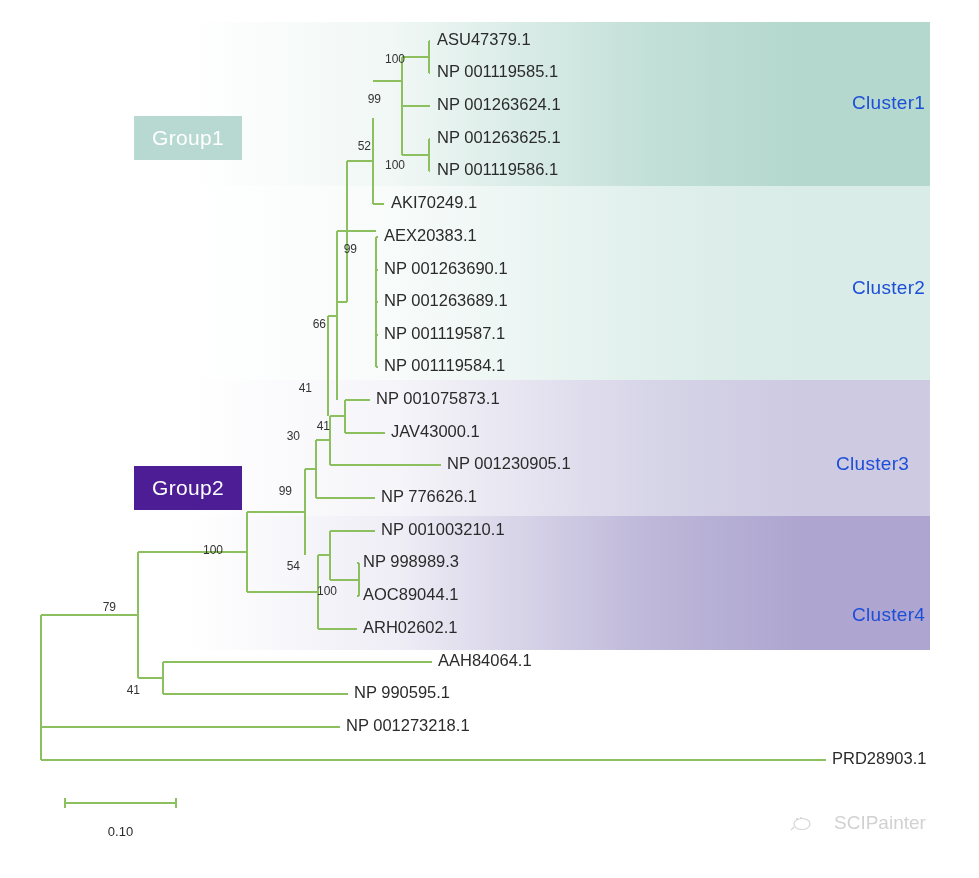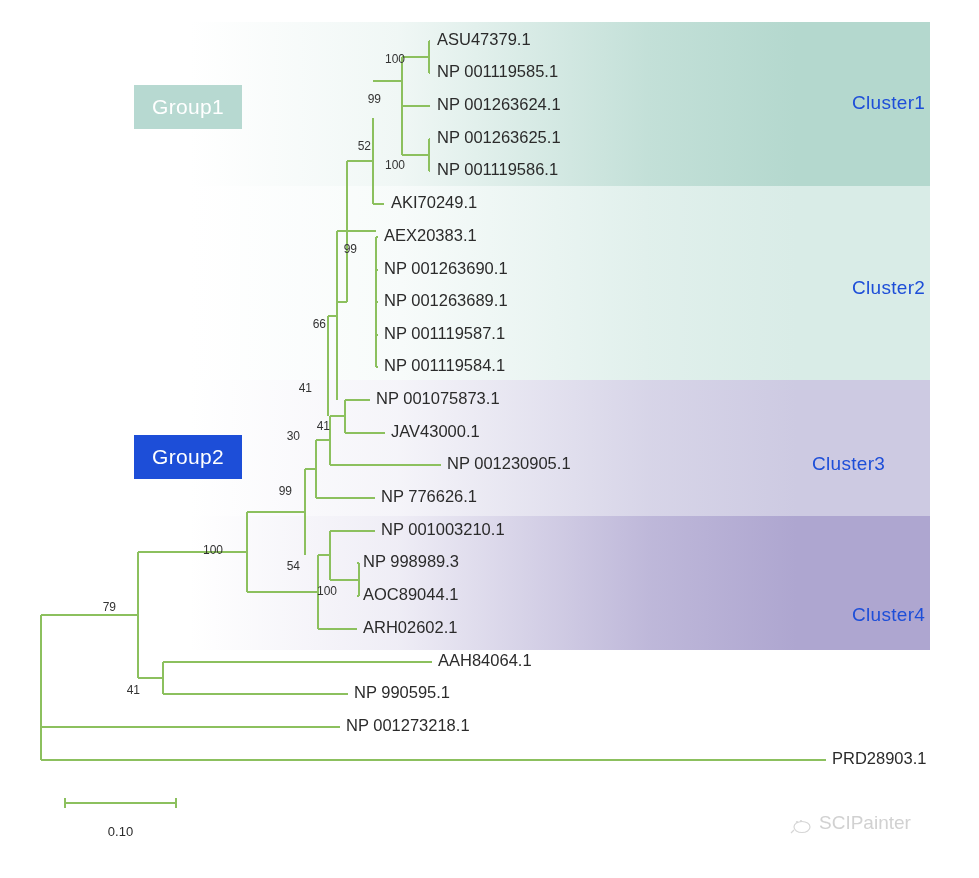--- a/index.html
+++ b/index.html
@@ -20,20 +20,21 @@
     white-space:nowrap;
   }
   .group-chip{
     position:absolute;
     display:flex;align-items:center;justify-content:center;
     color:#ffffff;
     font-size:21px;
     letter-spacing:.3px;
     font-family:"Liberation Sans",sans-serif;
     white-space:nowrap;
+    margin-top:31px;
   }
   svg.tree{position:absolute;left:0;top:0;width:979px;height:878px;overflow:visible;}
   .leaf-label{
     font-family:"Liberation Sans",sans-serif;
     font-size:16.5px;
     fill:#2b2b2b;
     dominant-baseline:middle;
   }
   .boot-label{
     font-family:"Liberation Sans",sans-serif;
@@ -42,47 +43,47 @@
     dominant-baseline:middle;
   }
   .scale-text{
     font-family:"Liberation Sans",sans-serif;
     font-size:13px;
     fill:#2b2b2b;
     text-anchor:middle;
   }
   .wm{
     position:absolute;
-    display:flex;align-items:flex-end;gap:7px;
+    display:flex;align-items:center;gap:22px;
     color:#c9c9c9;
     font-size:19px;
     font-family:"Liberation Sans",sans-serif;
     opacity:.85;
   }
   .wm-text{white-space:nowrap;}
 </style>
 </head>
 <body>
 
 <div id="fig">
 
   <div id="bands">
       <div class="band" style="left: 190px; top: 22px; width: 740px; height: 164px; background: linear-gradient(to right, rgba(255, 255, 255, 0) 0%, rgba(180, 216, 206, 0.2) 28%, rgba(180, 216, 206, 0.8) 62%, rgb(180, 216, 206) 82%, rgb(180, 216, 206) 100%);"></div>
       <div class="band-label" style="left: 852px; top: 92px;">Cluster1</div>
       <div class="band" style="left: 190px; top: 186px; width: 740px; height: 194px; background: linear-gradient(to right, rgba(255, 255, 255, 0) 0%, rgba(217, 236, 231, 0.2) 28%, rgba(217, 236, 231, 0.8) 62%, rgb(217, 236, 231) 82%, rgb(217, 236, 231) 100%);"></div>
       <div class="band-label" style="left: 852px; top: 277px;">Cluster2</div>
       <div class="band" style="left: 190px; top: 380px; width: 740px; height: 136px; background: linear-gradient(to right, rgba(255, 255, 255, 0) 0%, rgba(205, 202, 226, 0.2) 28%, rgba(205, 202, 226, 0.8) 62%, rgb(205, 202, 226) 82%, rgb(205, 202, 226) 100%);"></div>
-      <div class="band-label" style="left: 812px; top: 453px;">Cluster3</div>
+      <div class="band-label" style="left: 836px; top: 453px;">Cluster3</div>
       <div class="band" style="left: 190px; top: 516px; width: 740px; height: 134px; background: linear-gradient(to right, rgba(255, 255, 255, 0) 0%, rgba(174, 166, 208, 0.2) 28%, rgba(174, 166, 208, 0.8) 62%, rgb(174, 166, 208) 82%, rgb(174, 166, 208) 100%);"></div>
       <div class="band-label" style="left: 852px; top: 604px;">Cluster4</div>
     </div>
 
   <div id="groups">
       <div class="group-chip" style="left: 134px; top: 85px; width: 108px; height: 44px; background: rgb(183, 217, 209);">Group1</div>
-      <div class="group-chip" style="left: 134px; top: 435px; width: 108px; height: 44px; background: #1d4ed8;">Group2</div>
+      <div class="group-chip" style="left: 134px; top: 435px; width: 108px; height: 44px; background: #4c1d95;">Group2</div>
     </div>
 
   <svg class="tree" id="tree-svg" viewBox="0 0 979 878">
       <line x1="429" y1="41" x2="430" y2="41" stroke="#8cc05e" stroke-width="1.5" shape-rendering="crispEdges"></line>
       <text class="leaf-label" x="437" y="41">ASU47379.1</text>
       <line x1="429" y1="73" x2="430" y2="73" stroke="#8cc05e" stroke-width="1.5" shape-rendering="crispEdges"></line>
       <text class="leaf-label" x="437" y="73">NP 001119585.1</text>
       <line x1="402" y1="106" x2="430" y2="106" stroke="#8cc05e" stroke-width="1.5" shape-rendering="crispEdges"></line>
       <text class="leaf-label" x="437" y="106">NP 001263624.1</text>
       <line x1="429" y1="139" x2="430" y2="139" stroke="#8cc05e" stroke-width="1.5" shape-rendering="crispEdges"></line>

